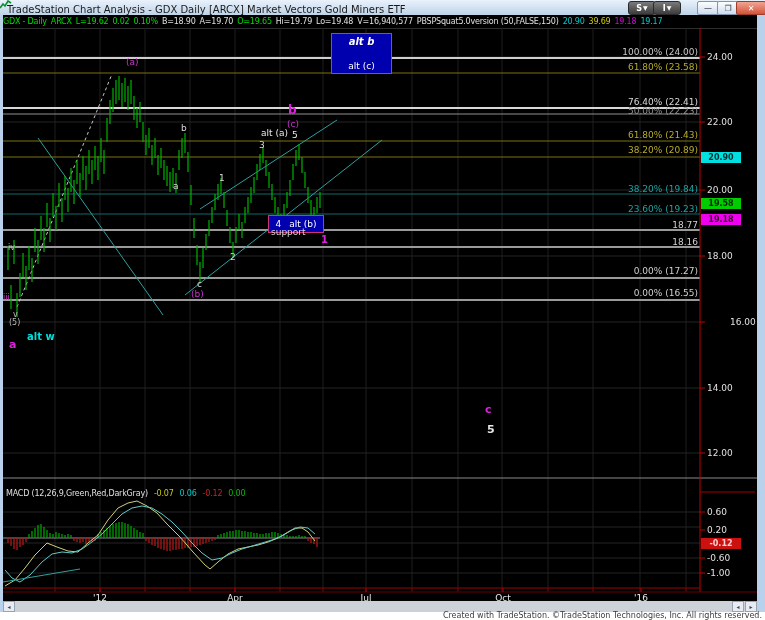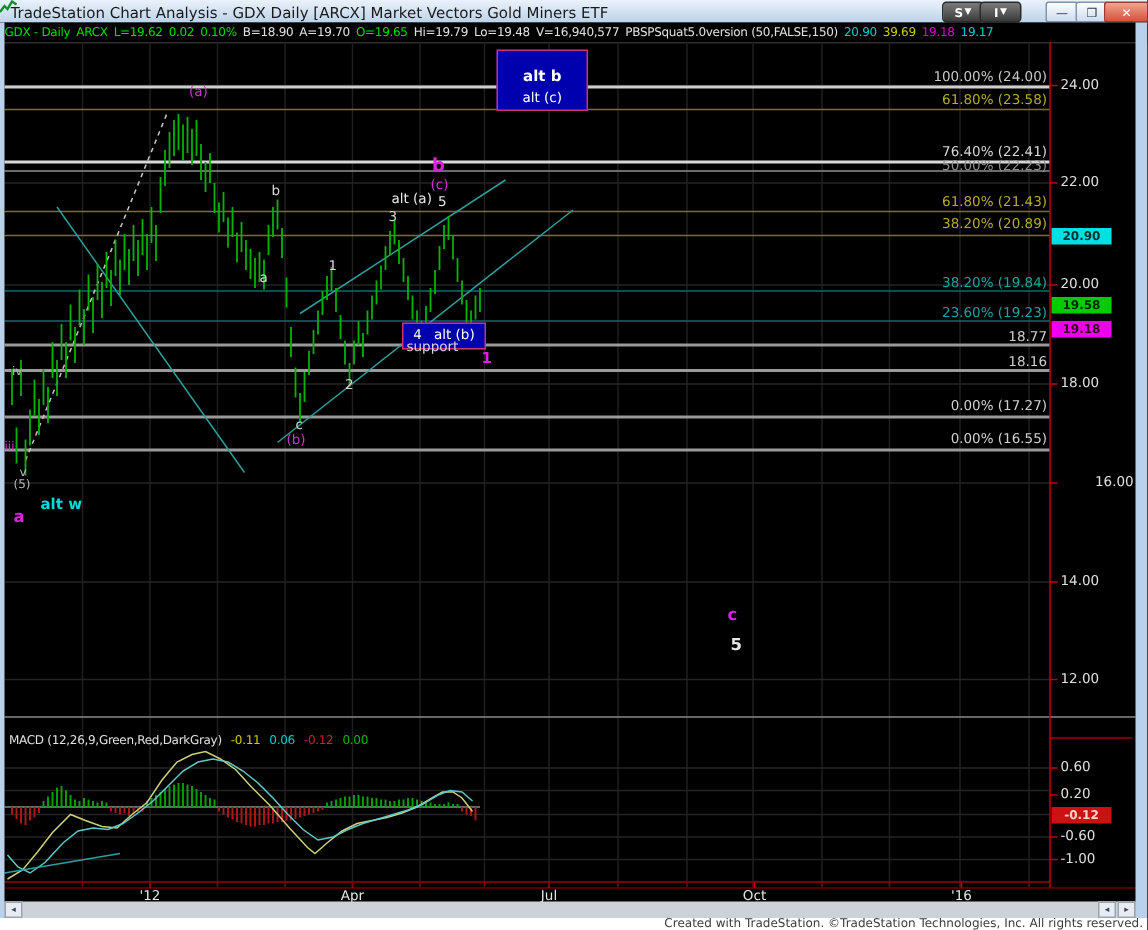--- a/index.html
+++ b/index.html
@@ -376,31 +376,31 @@
       <line x1="412" y1="588" x2="412" y2="591" stroke="#7a0000"></line>
       <line x1="458" y1="588" x2="458" y2="591" stroke="#7a0000"></line>
       <line x1="502" y1="588" x2="502" y2="591" stroke="#7a0000"></line>
       <line x1="548" y1="588" x2="548" y2="591" stroke="#7a0000"></line>
       <line x1="593" y1="588" x2="593" y2="591" stroke="#7a0000"></line>
       <line x1="640" y1="588" x2="640" y2="591" stroke="#7a0000"></line>
       <line x1="686" y1="588" x2="686" y2="591" stroke="#7a0000"></line>
     </svg>
 
   <div class="wavebox" id="box-top" style="left: 331px; top: 33px; width: 59px; height: 39px;">
-    <span style="font-size:10px;font-weight:bold;margin-top:12px;">alt b</span>
+    <span style="font-size:10px;font-weight:bold;margin-top:2px;font-style:italic;">alt b</span>
     <span style="font-size:9px;margin-bottom:2px;">alt (c)</span>
   </div>
   <div class="wavebox" id="box-mid" style="flex-direction: row; gap: 8px; justify-content: center; align-items: center; left: 268px; top: 215px; width: 54px; height: 16px;">
     <span style="font-size:9px;">4</span>
     <span style="font-size:9px;">alt (b)</span>
   </div>
 
   <div id="macd-row">
       <span style="color: rgb(224, 224, 224);">MACD (12,26,9,Green,Red,DarkGray)</span>
-      <span style="color: rgb(204, 204, 0);">-0.11</span>
+      <span style="color: rgb(204, 204, 0);">-0.07</span>
       <span style="color: rgb(0, 204, 204);">0.06</span>
       <span style="color: rgb(204, 34, 34);">-0.12</span>
       <span style="color: rgb(0, 187, 0);">0.00</span>
     </div>
 
   <div id="overlay">
       <div class="lbl" style="top: 48px; color: rgb(200, 200, 200); font-size: 9px; right: 67px;">100.00% (24.00)</div>
       <div class="lbl" style="top: 63px; color: rgb(184, 171, 42); font-size: 9px; right: 67px;">61.80% (23.58)</div>
       <div class="lbl" style="top: 98px; color: rgb(216, 216, 216); font-size: 9px; right: 67px;">76.40% (22.41)</div>
       <div class="lbl" style="top: 107px; color: rgb(143, 143, 143); font-size: 9px; right: 67px;">50.00% (22.23)</div>

